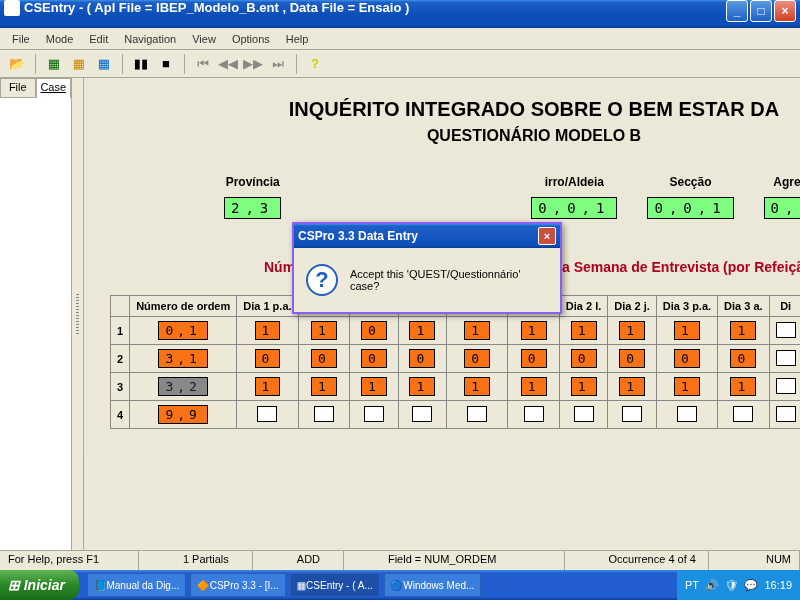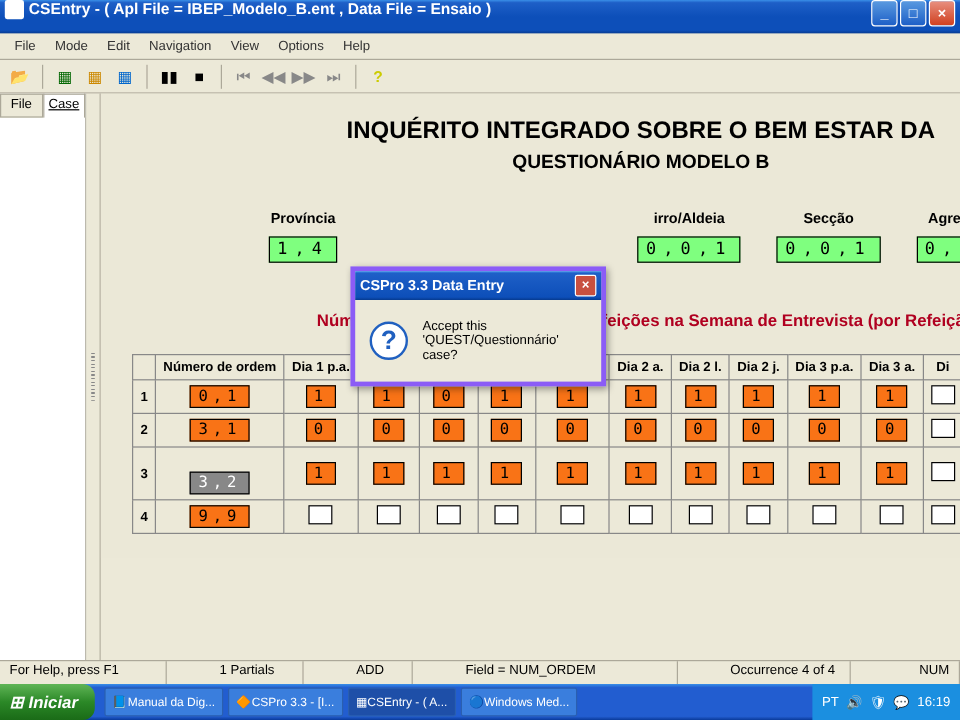--- a/index.html
+++ b/index.html
@@ -36,33 +36,33 @@
 .field { text-align: center; }
 .field label { font-size: 12px; font-weight: bold; display: block; margin-bottom: 8px; }
 .fieldbox { border: 1px solid #000; background: #7fff7f; padding: 2px 6px; font-family: monospace; font-size: 14px; letter-spacing: 6px; display: inline-block; min-width: 36px; }
 
 .subtitle { color: #b00020; font-size: 14px; font-weight: bold; text-align: center; margin-bottom: 20px; }
 
 table.grid { border-collapse: collapse; margin-left: -4px; }
 table.grid th, table.grid td { border: 1px solid #888; padding: 4px 6px; font-size: 11px; text-align: center; background: #ece9d8; }
 table.grid th { font-weight: bold; }
 .cell-g { background: #f97316; border: 1px solid #000; padding: 1px 6px; font-family: monospace; font-size: 13px; letter-spacing: 4px; display: inline-block; min-width: 20px; }
-.cell-sel { background: #888; color: #ffffff; margin-top: 16px; }
+.cell-sel { background: #888; color: #0f172a; }
 .cell-e { background: #fff; border: 1px solid #000; width: 20px; height: 16px; display: inline-block; }
 
 .statusbar { height: 20px; background: #ece9d8; border-top: 1px solid #aca899; display: flex; font-size: 11px; gap: 36px; }
 .statusbar div { border-right: 1px solid #aca899; padding: 2px 8px; }
 
 .taskbar { height: 30px; background: linear-gradient(to bottom, #3a8fe8 0%, #225dd0 10%, #225dd0 90%, #0a3a9a 100%); display: flex; align-items: center; color: #fff; font-size: 11px; }
 .startbtn { height: 30px; background: linear-gradient(to bottom, #5fb556 0%, #2b8827 50%, #1a6b17 100%); padding: 0 14px 0 8px; display: flex; align-items: center; font-weight: bold; font-style: italic; font-size: 14px; border-radius: 0 10px 10px 0; }
 .taskitem { background: #3a7edd; border: 1px solid #2a5fb0; border-radius: 2px; height: 24px; margin-left: 4px; padding: 0 6px; display: flex; align-items: center; max-width: 130px; overflow: hidden; white-space: nowrap; font-size: 10px; }
 .taskitem.active { background: #1e4fa8; }
 .tray { margin-left: auto; background: #1b8fe0; height: 30px; display: flex; align-items: center; padding: 0 8px; gap: 6px; }
 
-.dialog { position: absolute; left: 292px; top: 222px; width: 213px; background: #ece9d8; border: 4px solid #8b5cf6; box-shadow: 2px 2px 6px rgba(0,0,0,0.4); z-index: 100; }
+.dialog { position: absolute; left: 292px; top: 222px; width: 270px; background: #ece9d8; border: 2px solid #8b5cf6; box-shadow: 2px 2px 6px rgba(0,0,0,0.4); z-index: 100; }
 .dialog .dtitle { height: 24px; background: linear-gradient(to bottom, #3a8fe8 0%, #1e5fc7 8%, #0d4fb9 90%, #063a8f 100%); color: #fff; font-size: 12px; font-weight: bold; display: flex; align-items: center; padding: 0 4px; }
 .dialog .dtitle .spacer { flex: 1; }
 .dialog .dclose { width: 18px; height: 18px; background: #c85040; border: 1px solid #fff; border-radius: 2px; display: flex; align-items: center; justify-content: center; font-size: 11px; cursor: pointer; }
 .dialog .dbody { padding: 16px 12px; display: flex; align-items: center; gap: 12px; font-size: 11px; }
 .dialog .qicon { width: 32px; height: 32px; border: 2px solid #2060c0; border-radius: 50%; display: flex; align-items: center; justify-content: center; color: #2060c0; font-size: 22px; font-weight: bold; background: #fff; flex-shrink: 0; }
 .dialog .dbuttons { display: flex; justify-content: center; gap: 12px; padding: 8px 0 14px; }
 .dialog .dbtn { min-width: 70px; height: 22px; border: 1px solid #888; background: #ece9d8; font-size: 11px; cursor: pointer; }
 .dialog .dbtn.default { border: 2px solid #000; }
 </style>
 </head>
@@ -114,21 +114,21 @@
   </div>
   <div class="drag"></div>
   <div class="content">
     <div class="page">
       <h1>INQUÉRITO INTEGRADO SOBRE O BEM ESTAR DA</h1>
       <h2>QUESTIONÁRIO MODELO B</h2>
 
       <div class="fieldsrow">
         <div class="field">
           <label>Província</label>
-          <span class="fieldbox">1,4</span>
+          <span class="fieldbox">2,3</span>
         </div>
         <div class="field" style="margin-left:220px;">
           <label>irro/Aldeia</label>
           <span class="fieldbox">0,0,1</span>
         </div>
         <div class="field">
           <label>Secção</label>
           <span class="fieldbox">0,0,1</span>
         </div>
         <div class="field">

